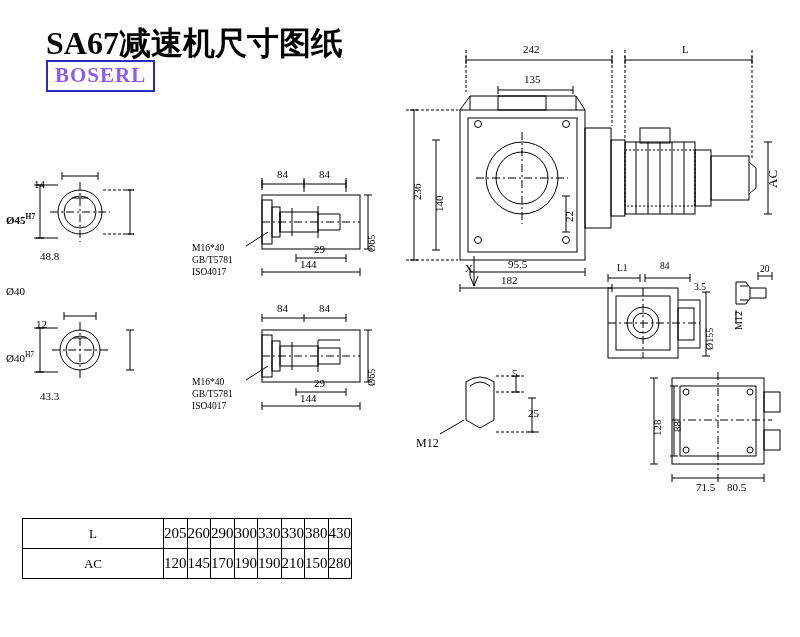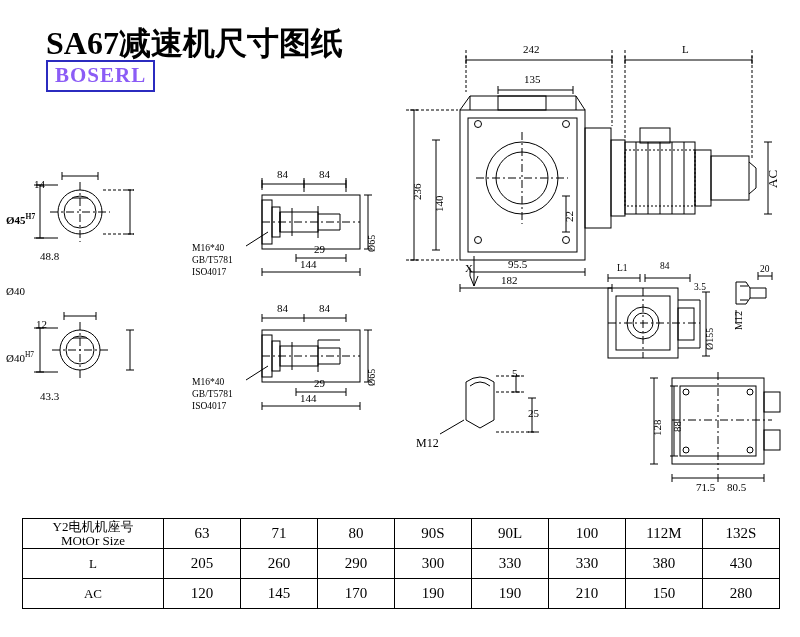--- a/index.html
+++ b/index.html
@@ -336,34 +336,20 @@
   <div class="lbl" style="left:319px;top:302px;">84</div>
   <div class="lbl" style="left:314px;top:377px;">29</div>
   <div class="lbl" style="left:300px;top:392px;">144</div>
   <div class="lbl vert" style="left:366px;top:386px;font-size:10px;">Ø65</div>
   <div class="lbl small" style="left:192px;top:377px;">M16*40</div>
   <div class="lbl small" style="left:192px;top:389px;">GB/T5781</div>
   <div class="lbl small" style="left:192px;top:401px;">ISO4017</div>
 
   <table class="tbl">
     <tbody>
-        <tr>
-      <td class="head">
-        <div>Y2电机机座号</div>
-        <div>MOtOr Size</div>
-      </td>
-      <td class="col">63</td>
-      <td class="col">71</td>
-      <td class="col">80</td>
-      <td class="col">90S</td>
-      <td class="col">90L</td>
-      <td class="col">100</td>
-      <td class="col">112M</td>
-      <td class="col">132S</td>
-    </tr>
     <tr>
       <td class="head">L</td>
       <td>205</td>
       <td>260</td>
       <td>290</td>
       <td>300</td>
       <td>330</td>
       <td>330</td>
       <td>380</td>
       <td>430</td>

